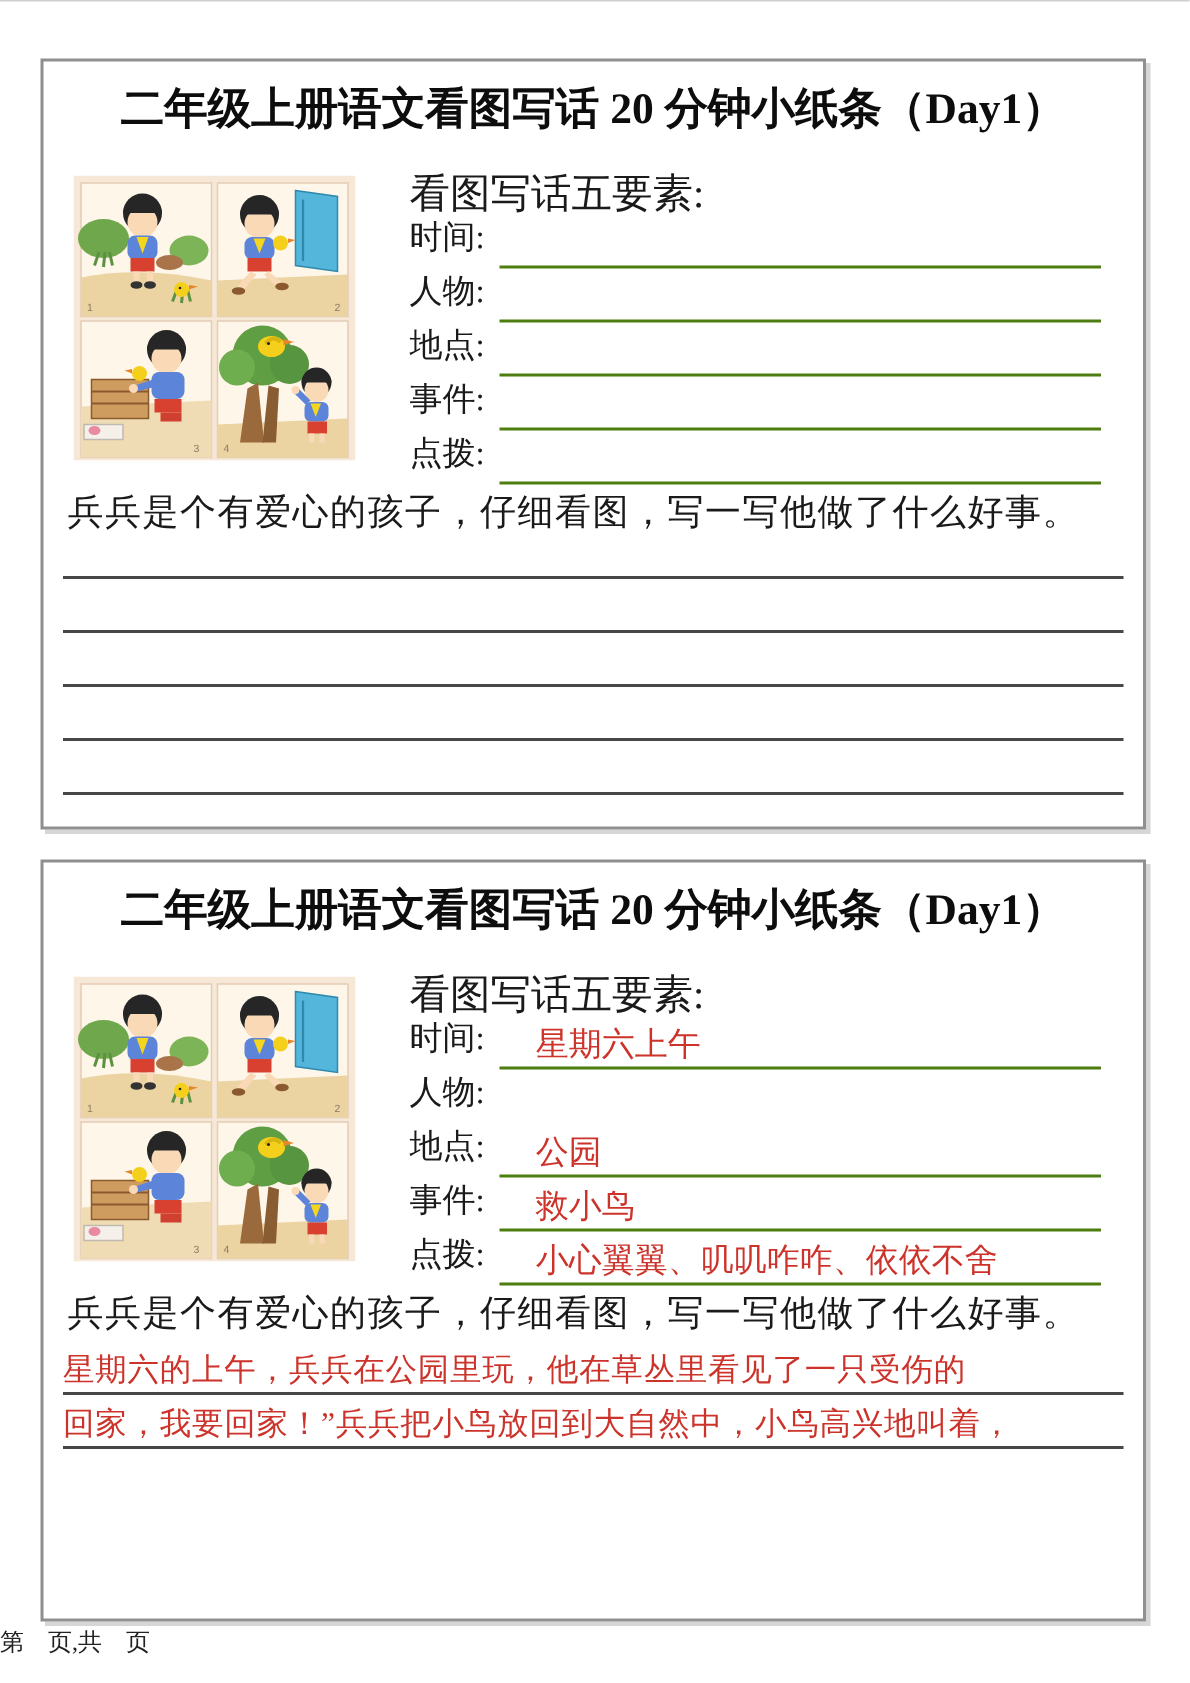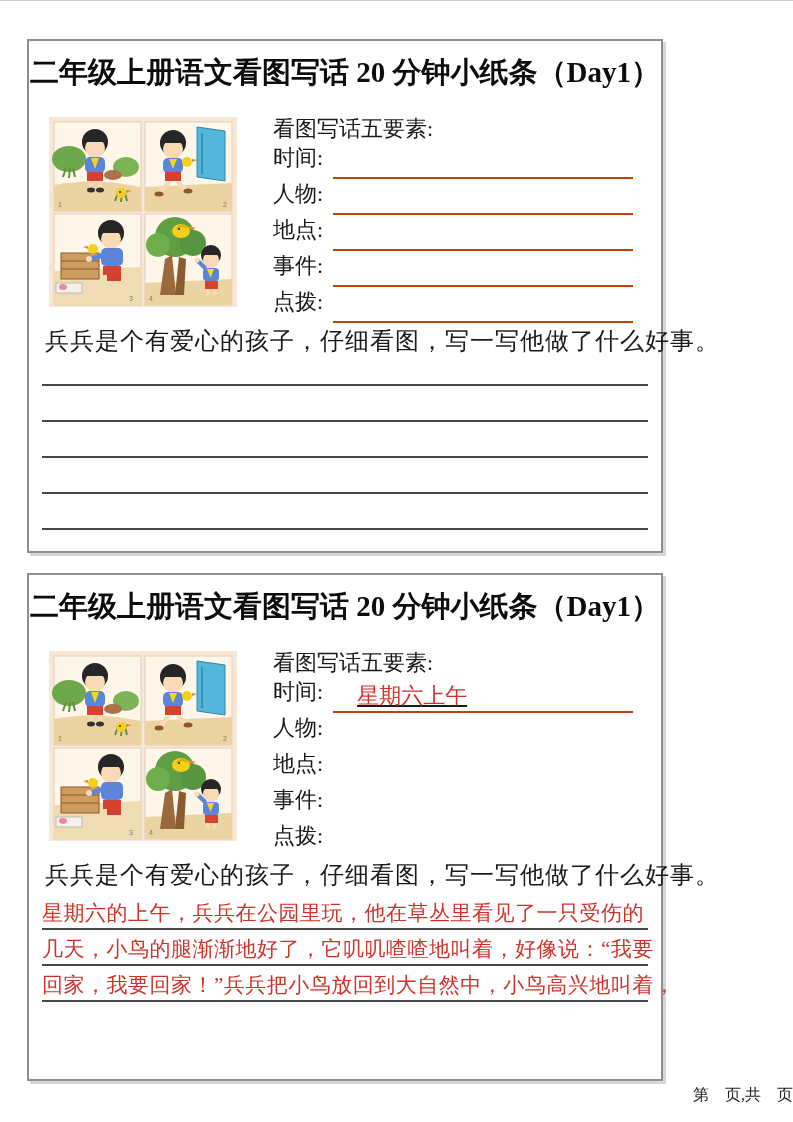--- a/index.html
+++ b/index.html
@@ -2,47 +2,47 @@
 <html><head>
 <meta charset="utf-8">
 <style>
   html,body{margin:0;padding:0;background:#ffffff;}
   body{
     width:793px;height:1122px;position:relative;overflow:hidden;
     font-family:"Liberation Serif","DejaVu Serif",serif;color:#1a1a1a;
   }
   .page{position:absolute;inset:0;border-top:1px solid #cfcfcf;}
   .card{
-    position:absolute;left:27px;width:636px;box-sizing:border-box;
+    position:absolute;left:27px;width:737px;box-sizing:border-box;
     border:2px solid #8f8f8f;background:#ffffff;
     box-shadow:3px 3px 0 #d6d6d6;
   }
   #card-blank{top:38px;height:514px;}
   #card-filled{top:572px;height:508px;}
   .title{
     position:absolute;top:12px;left:0;right:0;margin:0;text-align:center;
     font-size:29px;font-weight:bold;color:#0d0d0d;white-space:nowrap;
   }
   .comic-wrap{position:absolute;left:20px;top:76px;width:188px;height:190px;}
   .comic-wrap svg{display:block;width:100%;height:100%;}
   .fields{position:absolute;left:244px;right:28px;top:74px;}
-  .fields-heading{font-size:22px;height:28px;line-height:28px;}
+  .fields-heading{font-size:27px;height:28px;line-height:28px;}
   .field-row{display:flex;align-items:flex-start;height:36px;}
   .field-label{flex:0 0 auto;font-size:22px;line-height:30px;padding-right:10px;}
-  .field-line{flex:1;height:34px;border-bottom:2px solid #c2410c;display:flex;align-items:flex-end;text-decoration:underline;}
+  .field-line{flex:1;height:34px;border-bottom:2px solid #4d7c0f;display:flex;align-items:flex-end;}
   .field-value{font-size:22px;line-height:30px;padding-left:24px;color:#cc342b;white-space:nowrap;}
   .prompt{position:absolute;top:284px;left:16px;right:12px;margin:0;font-size:24px;letter-spacing:1px;white-space:nowrap;}
   .write-area{position:absolute;top:309px;left:13px;right:13px;}
   .write-line{height:34px;border-bottom:2px solid #474747;}
   .answer-area{position:absolute;top:319px;left:13px;right:13px;}
   .answer-line{
     height:34px;border-bottom:2px solid #474747;display:flex;align-items:flex-end;
     font-size:21px;line-height:29px;letter-spacing:0.5px;color:#cc342b;white-space:nowrap;text-align:right;
   }
-  .footer{position:absolute;top:1084px;left:0;right:0;text-align:right;font-size:16px;color:#222;}
+  .footer{position:absolute;top:1084px;left:0;right:0;text-align:left;font-size:16px;color:#222;}
   .pnum{font-size:7px;fill:#8a7a66;font-family:"Liberation Sans",sans-serif;}
   .defs-hidden{position:absolute;width:0;height:0;overflow:hidden;}
 </style>
 </head>
 <body>
 
 <svg class="defs-hidden" aria-hidden="true">
   <defs>
     <symbol id="comic-strip" viewBox="0 0 188 190">
       <rect x="0" y="0" width="188" height="190" fill="#f6e7d6"></rect>
@@ -211,32 +211,40 @@
         <span class="field-label">时间:</span>
         <span class="field-line">
             <span class="field-value">星期六上午</span>
           </span>
       </div>
       <div class="field-row">
         <span class="field-label">人物:</span>
       </div>
       <div class="field-row">
         <span class="field-label">地点:</span>
+        <span class="field-line">
+            <span class="field-value">公园</span>
+          </span>
       </div>
       <div class="field-row">
         <span class="field-label">事件:</span>
+        <span class="field-line">
+            <span class="field-value">救小鸟</span>
+          </span>
       </div>
       <div class="field-row">
         <span class="field-label">点拨:</span>
+        <span class="field-line">
+            <span class="field-value">小心翼翼、叽叽咋咋、依依不舍</span>
+          </span>
       </div>
     </div>
 
     <p class="prompt">兵兵是个有爱心的孩子，仔细看图，写一写他做了什么好事。</p>
 
     <div class="answer-area">
       <div class="answer-line">星期六的上午，兵兵在公园里玩，他在草丛里看见了一只受伤的</div>
-      <div class="answer-line">几天，小鸟的腿渐渐地好了，它叽叽喳喳地叫着，好像说：“我要</div>
       <div class="answer-line">回家，我要回家！”兵兵把小鸟放回到大自然中，小鸟高兴地叫着，</div>
     </div>
   </section>
 
   <div class="footer">第　页,共　页</div>
 </div>
 
 </body></html>

